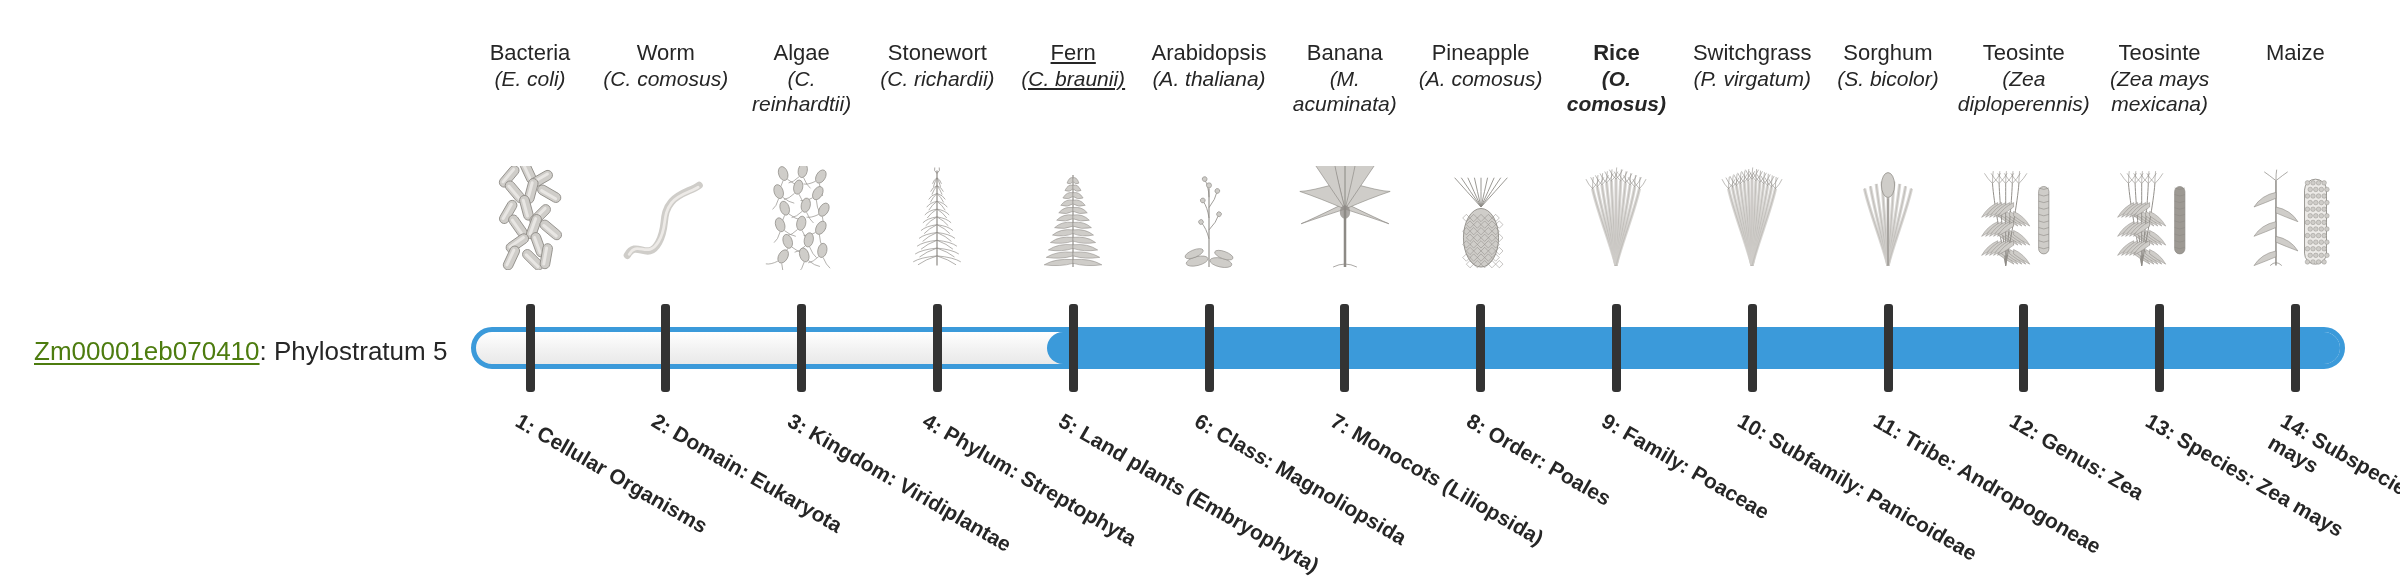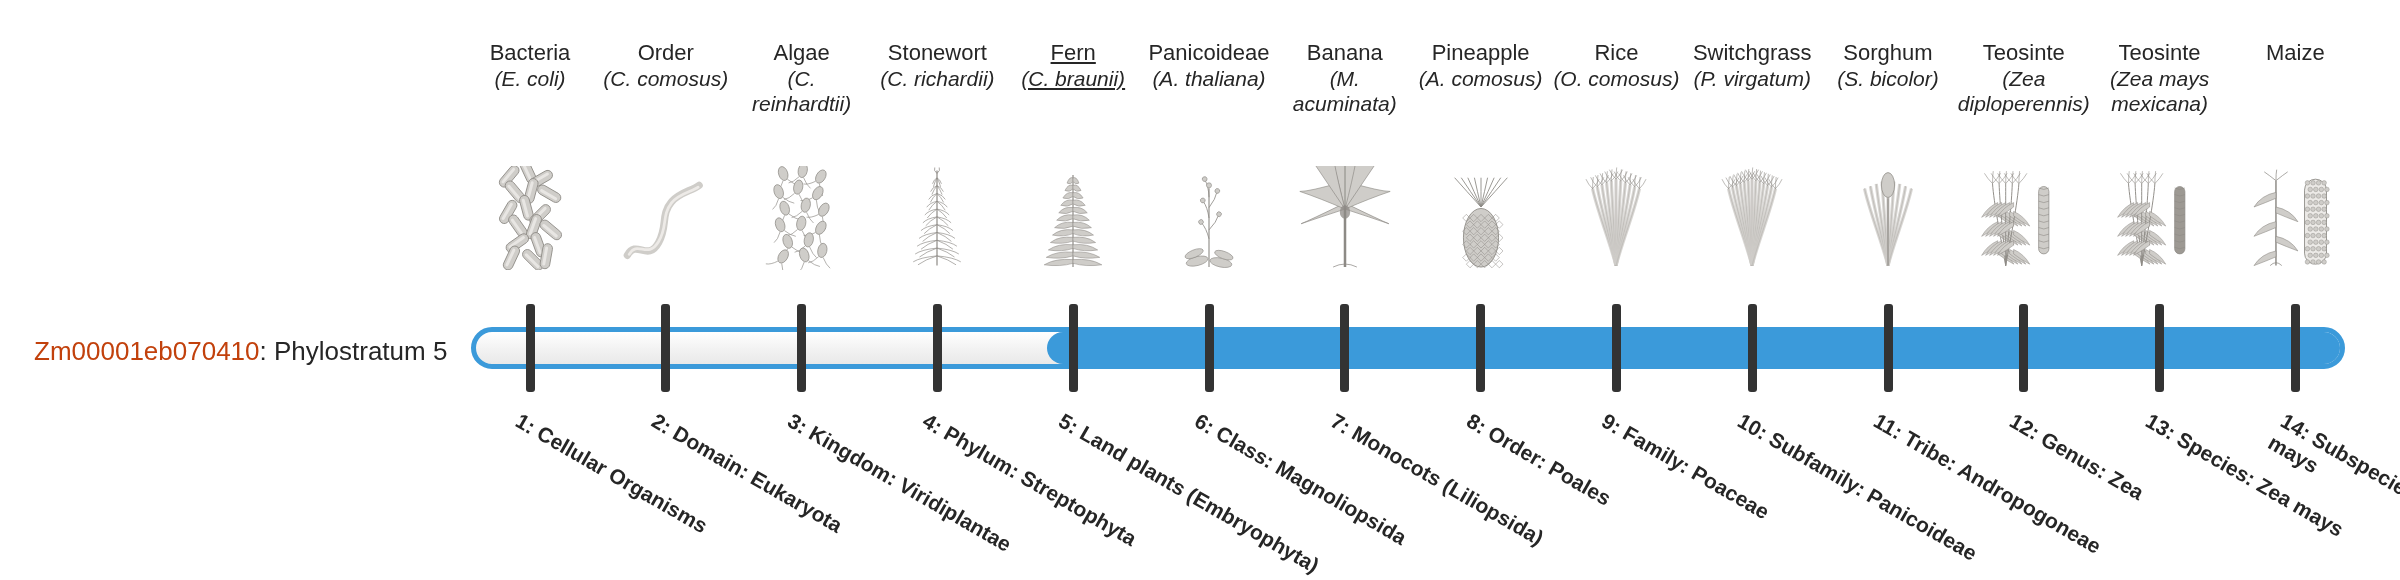--- a/index.html
+++ b/index.html
@@ -22,21 +22,22 @@
   .gene-label {
     position: absolute;
     left: 34px;
     top: 336px;
     font-size: 26px;
     line-height: 30px;
     white-space: nowrap;
     color: #262626;
   }
   .gene-label .gene-link {
-    color: #c2410c;
+    color: #4d7c0f;
+    text-decoration: underline;
     text-underline-offset: 3px;
     cursor: pointer;
   }
 
   
   .col {
     position: absolute;
     top: 0;
     width: 136px;
     margin-left: -68px;
@@ -200,21 +201,21 @@
       <rect x="-1" y="-10" width="4" height="26" rx="2" fill="#eceae7" opacity=".85"></rect>
             </g>
             <g transform="translate(56,118) rotate(10)">
       <rect x="-4" y="-14" width="13" height="34" rx="6.5" fill="#cfcdc9" stroke="#8d8a85" stroke-width="1.1"></rect>
       <rect x="-1" y="-10" width="4" height="26" rx="2" fill="#eceae7" opacity=".85"></rect>
             </g>
           </svg>
         </div>
       </div>
       <div class="col" style="left: 665.8px;">
-        <div class="common">Order</div>
+        <div class="common">Worm</div>
      <div class="latin">(C. comosus)</div>
      <div class="art">
           <svg width="92" height="92" viewBox="0 0 100 100">
     <path d="M8 84 C 18 66, 30 92, 42 70 C 52 52, 44 40, 56 26 C 64 16, 78 14, 86 8" fill="none" stroke="#8d8a85" stroke-width="1.4" stroke-linecap="round"></path>
     <path d="M8 84 C 18 66, 30 92, 42 70 C 52 52, 44 40, 56 26 C 64 16, 78 14, 86 8" fill="none" stroke="#cfcdc9" stroke-width="8" stroke-linecap="round"></path>
     <path d="M10 83 C 19 67, 30 89, 42 69 C 52 53, 45 41, 56 27 C 64 17, 78 15, 85 10" fill="none" stroke="#efedea" stroke-width="3" stroke-linecap="round" opacity=".9"></path>
   </svg>
         </div>
       </div>
       <div class="col" style="left: 801.6px;">
@@ -420,21 +421,21 @@
       <path d="M42 116 q 21.599999999999998 -2 36 7 q -19.8 3 -36 -2 z"></path>
             </g>
             <g fill="#cfcdc9" stroke="#8d8a85" stroke-width=".7">
       <path d="M42 126 q -23.279999999999998 -2 -38.8 7 q 21.34 3 38.8 -2 z"></path>
       <path d="M42 126 q 23.279999999999998 -2 38.8 7 q -21.34 3 -38.8 -2 z"></path>
             </g>
           </svg>
         </div>
       </div>
       <div class="col" style="left: 1209px;">
-        <div class="common">Panicoideae</div>
+        <div class="common">Arabidopsis</div>
      <div class="latin">(A. thaliana)</div>
      <div class="art">
           <svg width="86" height="104" viewBox="0 0 84 140">
             <path d="M42 136 L42 30" stroke="#8d8a85" stroke-width="1.5" fill="none"></path>
             <g fill="#cfcdc9" stroke="#8d8a85" stroke-width=".8">
     <ellipse cx="26" cy="128" rx="15" ry="6" transform="rotate(-14 26 128)"></ellipse>
     <ellipse cx="58" cy="130" rx="15" ry="6" transform="rotate(12 58 130)"></ellipse>
     <ellipse cx="22" cy="118" rx="13" ry="5" transform="rotate(-22 22 118)"></ellipse>
     <ellipse cx="62" cy="120" rx="13" ry="5" transform="rotate(20 62 120)"></ellipse>
             </g>
@@ -553,21 +554,21 @@
             <path d="M52 120 l5 5 l-5 5 l-5 -5 z" fill="none" stroke="#8d8a85" stroke-width=".7"></path>
             <path d="M62 120 l5 5 l-5 5 l-5 -5 z" fill="none" stroke="#8d8a85" stroke-width=".7"></path>
             <path d="M27 129 l5 5 l-5 5 l-5 -5 z" fill="none" stroke="#8d8a85" stroke-width=".7"></path>
             <path d="M37 129 l5 5 l-5 5 l-5 -5 z" fill="none" stroke="#8d8a85" stroke-width=".7"></path>
             <path d="M47 129 l5 5 l-5 5 l-5 -5 z" fill="none" stroke="#8d8a85" stroke-width=".7"></path>
             <path d="M57 129 l5 5 l-5 5 l-5 -5 z" fill="none" stroke="#8d8a85" stroke-width=".7"></path>
             <path d="M67 129 l5 5 l-5 5 l-5 -5 z" fill="none" stroke="#8d8a85" stroke-width=".7"></path>
           </svg>
         </div>
       </div>
-      <div class="col" style="left: 1616.4px;">
+      <div class="col" style="left: 1616.4px; font-weight: bold;">
         <div class="common">Rice</div>
      <div class="latin">(O. comosus)</div>
      <div class="art">
           <svg width="94" height="104" viewBox="0 0 92 142">
             <path d="M46 136 C 36.4 100, 20.4 61, 14 31" fill="none" stroke="#8d8a85" stroke-width="1.5"></path>
             <path d="M46 136 C 36.4 100, 20.4 61, 14 31" fill="none" stroke="#cfcdc9" stroke-width="4.4" opacity=".8"></path>
             <g stroke="#8d8a85" stroke-width=".8" fill="none">
         <path d="M14 31 q -6 -6 -9 -13 M14 31 q 6 -6 9 -13 M14 31 q 0 -8 1 -16"></path>
             </g>
             <path d="M46 136 C 38.32 100, 25.519999999999996 58.4, 20.4 28.4" fill="none" stroke="#8d8a85" stroke-width="1.5"></path>

